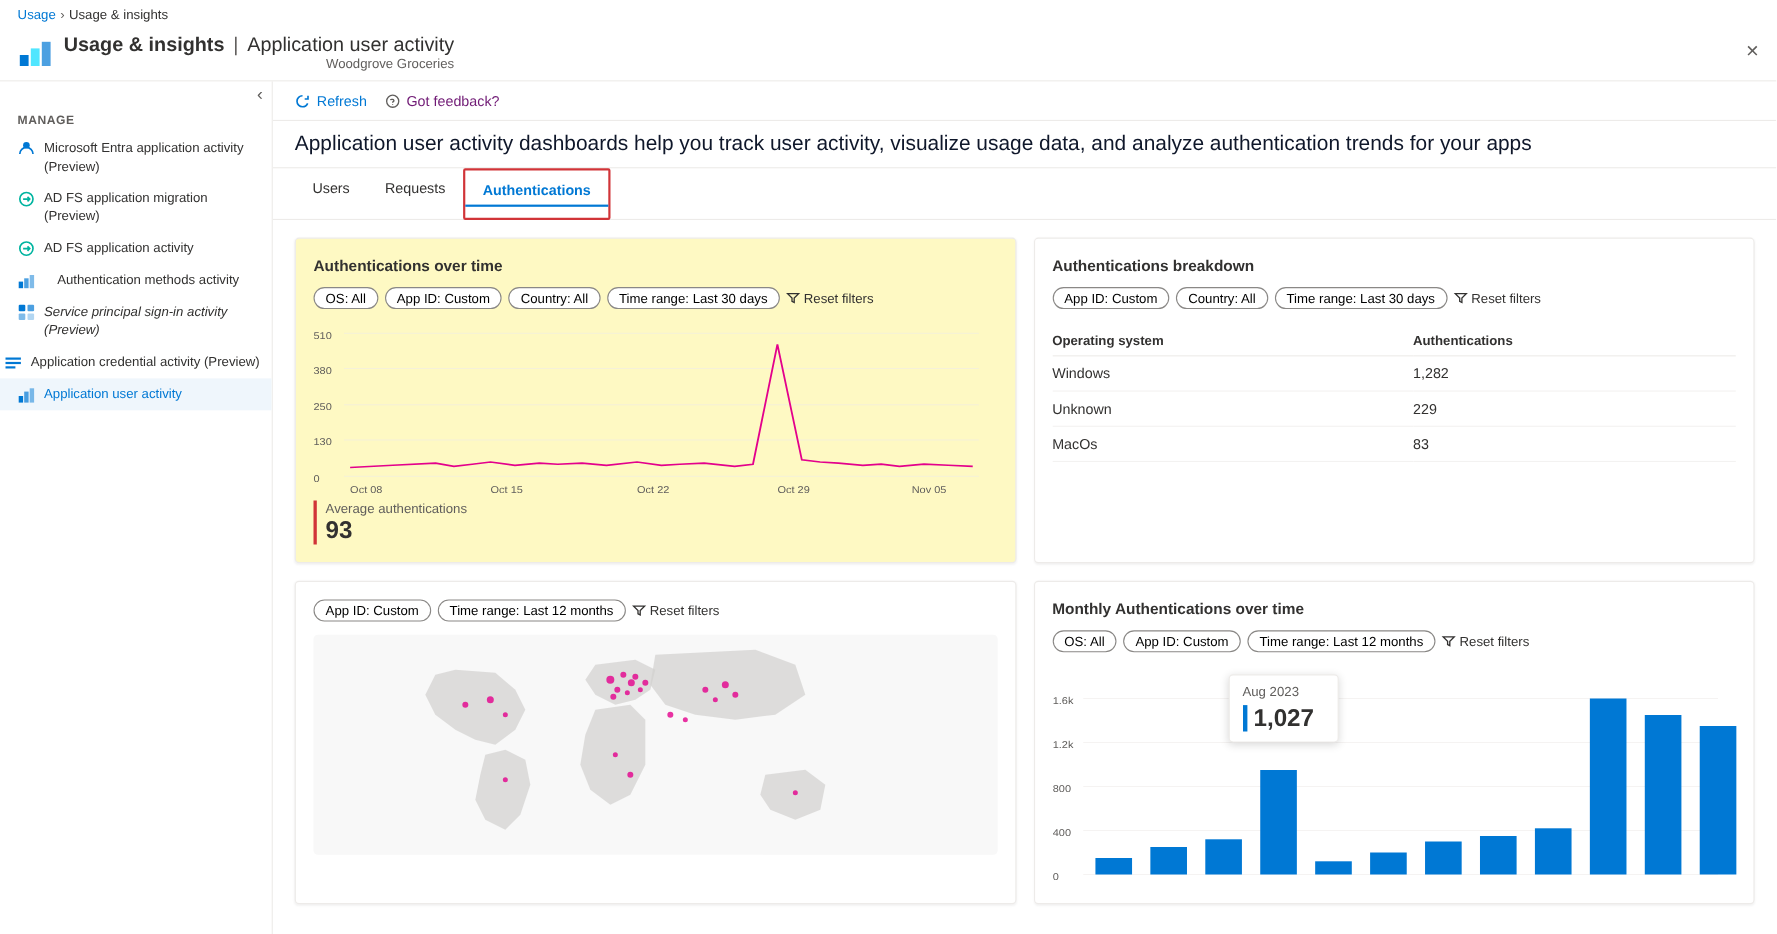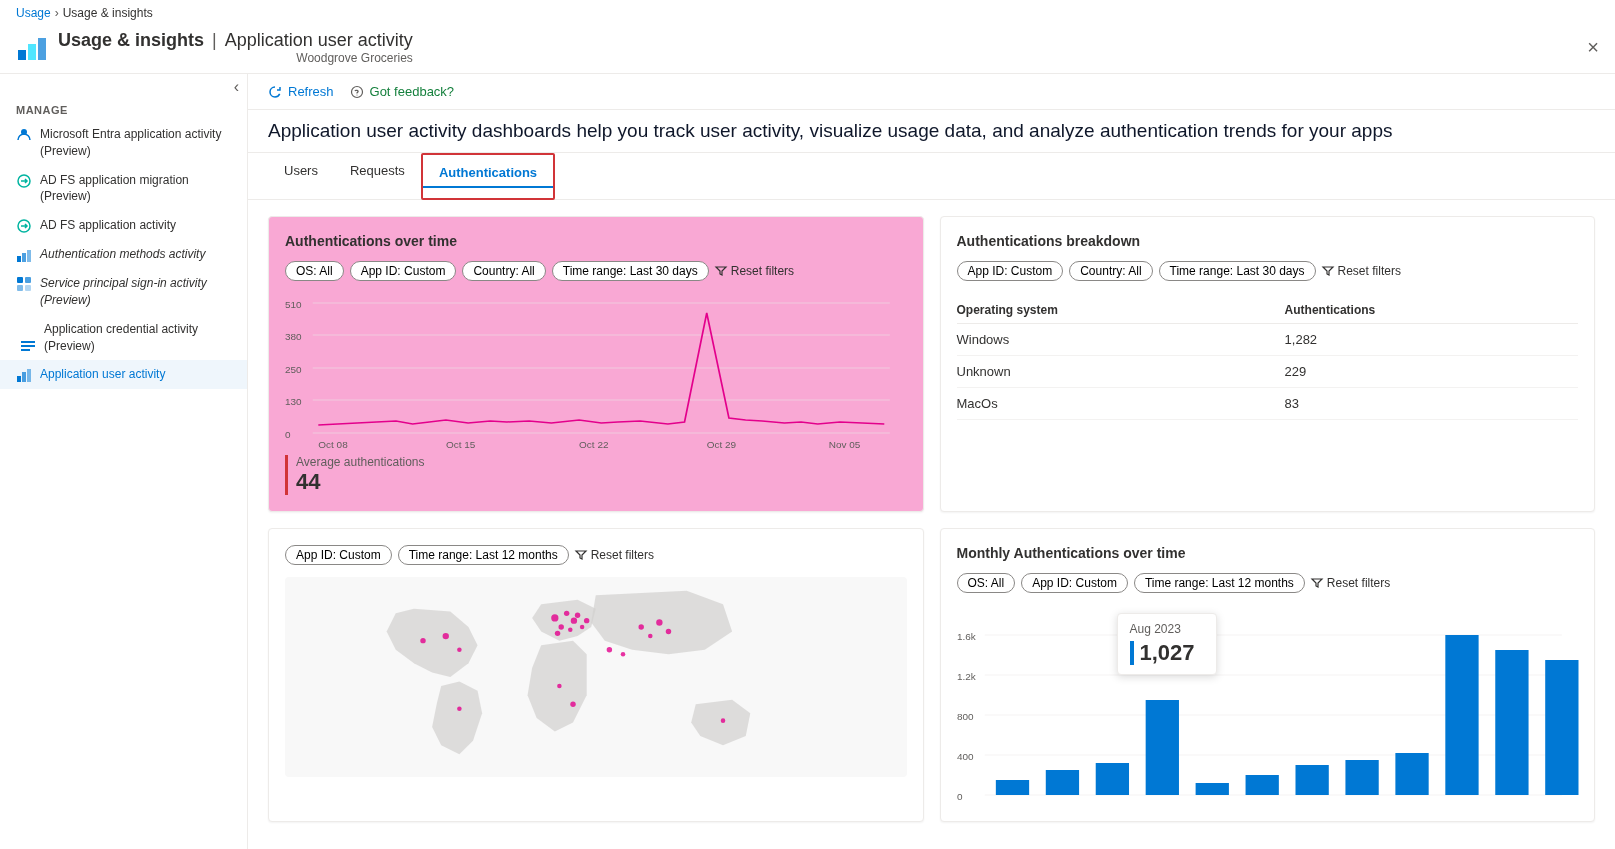--- a/index.html
+++ b/index.html
@@ -64,40 +64,40 @@
     </div>
 
     <div style="display:flex; align-items:flex-start; padding:6px 16px; cursor:pointer; gap:8px; color:#323130;">
       <svg width="16" height="16" viewBox="0 0 16 16" style="flex-shrink:0; margin-top:1px;">
         <circle cx="8" cy="8" r="6" fill="none" stroke="#00b4a0" stroke-width="1.5"></circle>
         <path d="M5 8h6M9 6l2 2-2 2" stroke="#00b4a0" stroke-width="1.5" fill="none"></path>
       </svg>
       <span style="font-size:12px; line-height:1.4;">AD FS application activity</span>
     </div>
 
-    <div style="display:flex; align-items:flex-start; padding:6px 16px; cursor:pointer; gap:8px; color:#323130;font-style:italic;">
+    <div style="display:flex; align-items:flex-start; padding:6px 16px; cursor:pointer; gap:20px; color:#323130;">
       <svg width="16" height="16" viewBox="0 0 16 16" style="flex-shrink:0; margin-top:1px;">
         <rect x="1" y="9" width="4" height="6" fill="#0078d4"></rect>
         <rect x="6" y="6" width="4" height="9" fill="#0078d4" opacity="0.7"></rect>
         <rect x="11" y="3" width="4" height="12" fill="#0078d4" opacity="0.5"></rect>
       </svg>
       <span style="font-size:12px; line-height:1.4;">Authentication methods activity</span>
     </div>
 
     <div style="display:flex; align-items:flex-start; padding:6px 16px; cursor:pointer; gap:8px; color:#323130;font-style:italic;">
       <svg width="16" height="16" viewBox="0 0 16 16" style="flex-shrink:0; margin-top:1px;">
         <rect x="1" y="1" width="6" height="6" fill="#0078d4" rx="1"></rect>
         <rect x="9" y="1" width="6" height="6" fill="#0078d4" rx="1" opacity="0.7"></rect>
         <rect x="1" y="9" width="6" height="6" fill="#0078d4" rx="1" opacity="0.5"></rect>
         <rect x="9" y="9" width="6" height="6" fill="#0078d4" rx="1" opacity="0.3"></rect>
       </svg>
       <span style="font-size:12px; line-height:1.4;">Service principal sign-in activity (Preview)</span>
     </div>
 
-    <div style="display:flex; align-items:flex-end; padding:6px 20px; cursor:pointer; gap:8px; color:#323130;">
+    <div style="display:flex; align-items:center; padding:6px 4px; cursor:pointer; gap:8px; color:#323130;">
       <svg width="16" height="16" viewBox="0 0 16 16" style="flex-shrink:0; margin-top:1px;">
         <line x1="1" y1="4" x2="15" y2="4" stroke="#0078d4" stroke-width="2"></line>
         <line x1="1" y1="8" x2="15" y2="8" stroke="#0078d4" stroke-width="2"></line>
         <line x1="1" y1="12" x2="10" y2="12" stroke="#0078d4" stroke-width="2"></line>
       </svg>
       <span style="font-size:12px; line-height:1.4;">Application credential activity (Preview)</span>
     </div>
 
     <div style="display:flex; align-items:flex-start; padding:6px 16px; cursor:pointer; gap:8px; background:#eff6fc; color:#0078d4;">
       <svg width="16" height="16" viewBox="0 0 16 16" style="flex-shrink:0; margin-top:1px;">
@@ -112,21 +112,21 @@
   <div style="flex:1; overflow-y:auto;">
 
     <div style="display:flex; align-items:center; gap:16px; padding:10px 20px; border-bottom:1px solid #edebe9;">
       <button style="display:flex; align-items:flex-end; gap:6px; color:#0078d4; border:none; background:none; cursor:pointer; font-size:13px;">
         <svg width="14" height="14" viewBox="0 0 14 14">
             <path d="M7 2C4.2 2 2 4.2 2 7s2.2 5 5 5c2.1 0 3.9-1.3 4.7-3.1" fill="none" stroke="#0078d4" stroke-width="1.5"></path>
             <path d="M12 2v3h-3" fill="none" stroke="#0078d4" stroke-width="1.5"></path>
           </svg>
         <span>Refresh</span>
       </button>
-      <button style="display:flex; align-items:center; gap:6px; color:#15803d; border:none; background:none; cursor:pointer; font-size:13px;">
+      <button style="display:flex; align-items:center; gap:6px; color:#701a75; border:none; background:none; cursor:pointer; font-size:13px;">
         <svg width="14" height="14" viewBox="0 0 14 14">
             <circle cx="7" cy="7" r="5.5" fill="none" stroke="#605e5c" stroke-width="1.2"></circle>
             <path d="M5 6c.2-.8 1-.8 2-.6.8.2 1.4.8 1 1.5-.3.5-1 .5-1 1v.5" fill="none" stroke="#605e5c" stroke-width="1.2"></path>
             <circle cx="7" cy="10" r=".5" fill="#605e5c"></circle>
           </svg>
         <span>Got feedback?</span>
       </button>
     </div>
 
     <div style="padding:10px 20px; font-size:19px; color:#0f172a; border-bottom:1px solid #edebe9;">Application user activity dashboards help you track user activity, visualize usage data, and analyze authentication trends for your apps</div>
@@ -141,21 +141,21 @@
       <div style="padding:10px 16px; cursor:pointer; font-size:13px; color:#0078d4; font-weight:600; border:2px solid #d13438; border-radius:2px; margin-bottom:-1px; background:#fff;">
         <span>Authentications</span>
         <div style="height:2px; background:#0078d4; margin-top:6px; margin-left:-16px; margin-right:-16px;"></div>
       </div>
     </div>
 
     <div style="padding:16px 20px;">
 
       <div style="display:grid; grid-template-columns:1fr 1fr; gap:16px; margin-bottom:16px;">
 
-        <div style="background:#f9a8d4; border:1px solid #edebe9; border-radius:4px; padding:16px; box-shadow:0 1px 2px rgba(0,0,0,0.05);">
+        <div style="background:#fef9c3; border:1px solid #edebe9; border-radius:4px; padding:16px; box-shadow:0 1px 2px rgba(0,0,0,0.05);">
           <div style="font-size:14px; font-weight:600; margin-bottom:12px;">Authentications over time</div>
 
           <div style="display:flex; flex-wrap:wrap; gap:6px; margin-bottom:12px; align-items:center;">
             <button style="padding:2px 10px; border:1px solid #8a8886; border-radius:12px; font-size:12px; cursor:pointer; background:#fff;">OS: All</button>
             <button style="padding:2px 10px; border:1px solid #8a8886; border-radius:12px; font-size:12px; cursor:pointer; background:#fff;">App ID: Custom</button>
             <button style="padding:2px 10px; border:1px solid #8a8886; border-radius:12px; font-size:12px; cursor:pointer; background:#fff;">Country: All</button>
             <button style="padding:2px 10px; border:1px solid #8a8886; border-radius:12px; font-size:12px; cursor:pointer; background:#fff;">Time range: Last 30 days</button>
             <button style="display:inline-flex; align-items:center; gap:4px; font-size:12px; color:#323130; cursor:pointer; border:none; background:none;">
               <svg width="12" height="12" viewBox="0 0 12 12">
                   <path d="M1 2h10l-4 4v4l-2-1V6L1 2z" fill="none" stroke="#323130" stroke-width="1.2"></path>
@@ -184,21 +184,21 @@
               <text x="265" y="155" font-size="9" fill="#605e5c">Oct 22</text>
               <text x="380" y="155" font-size="9" fill="#605e5c">Oct 29</text>
               <text x="490" y="155" font-size="9" fill="#605e5c">Nov 05</text>
 
               <polyline points="30,132 65,130 100,128 115,131 130,129 145,127 165,130 185,128 200,129 220,128 240,130 265,127 285,130 300,129 320,128 345,131 360,129 380,20 400,125 415,127 430,128 450,130 465,129 480,131 500,129 520,130 540,131" fill="none" stroke="#e3008c" stroke-width="1.5"></polyline>
             </svg>
           </div>
 
           <div style="margin-top:12px; border-left:3px solid #d13438; padding-left:8px;">
             <div style="font-size:12px; color:#605e5c;">Average authentications</div>
-            <div style="font-size:22px; font-weight:700; color:#323130;">44</div>
+            <div style="font-size:22px; font-weight:700; color:#323130;">93</div>
           </div>
         </div>
 
         <div style="background:#fff; border:1px solid #edebe9; border-radius:4px; padding:16px; box-shadow:0 1px 2px rgba(0,0,0,0.05);">
           <div style="font-size:14px; font-weight:600; margin-bottom:12px;">Authentications breakdown</div>
 
           <div style="display:flex; flex-wrap:wrap; gap:6px; margin-bottom:16px; align-items:center;">
             <button style="padding:2px 10px; border:1px solid #8a8886; border-radius:12px; font-size:12px; cursor:pointer; background:#fff;">App ID: Custom</button>
             <button style="padding:2px 10px; border:1px solid #8a8886; border-radius:12px; font-size:12px; cursor:pointer; background:#fff;">Country: All</button>
             <button style="padding:2px 10px; border:1px solid #8a8886; border-radius:12px; font-size:12px; cursor:pointer; background:#fff;">Time range: Last 30 days</button>

